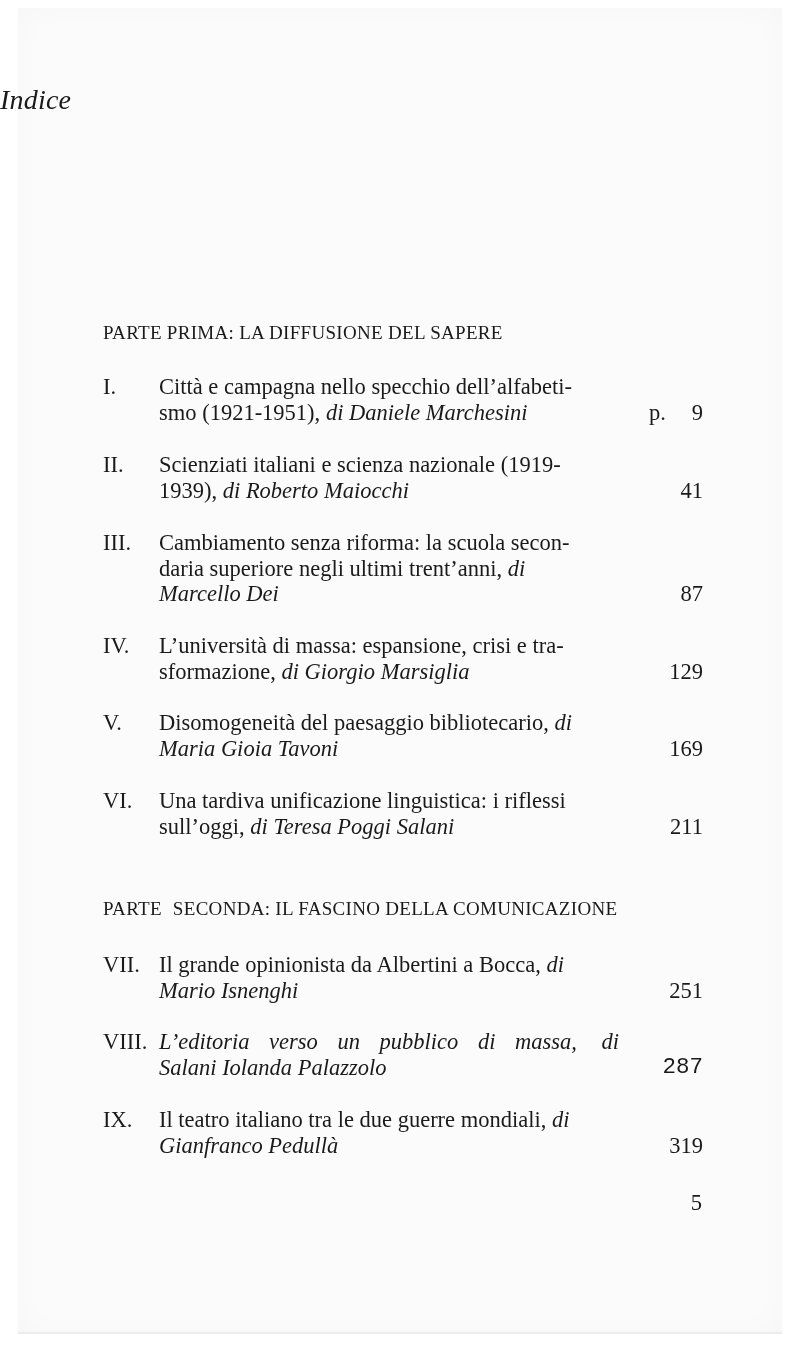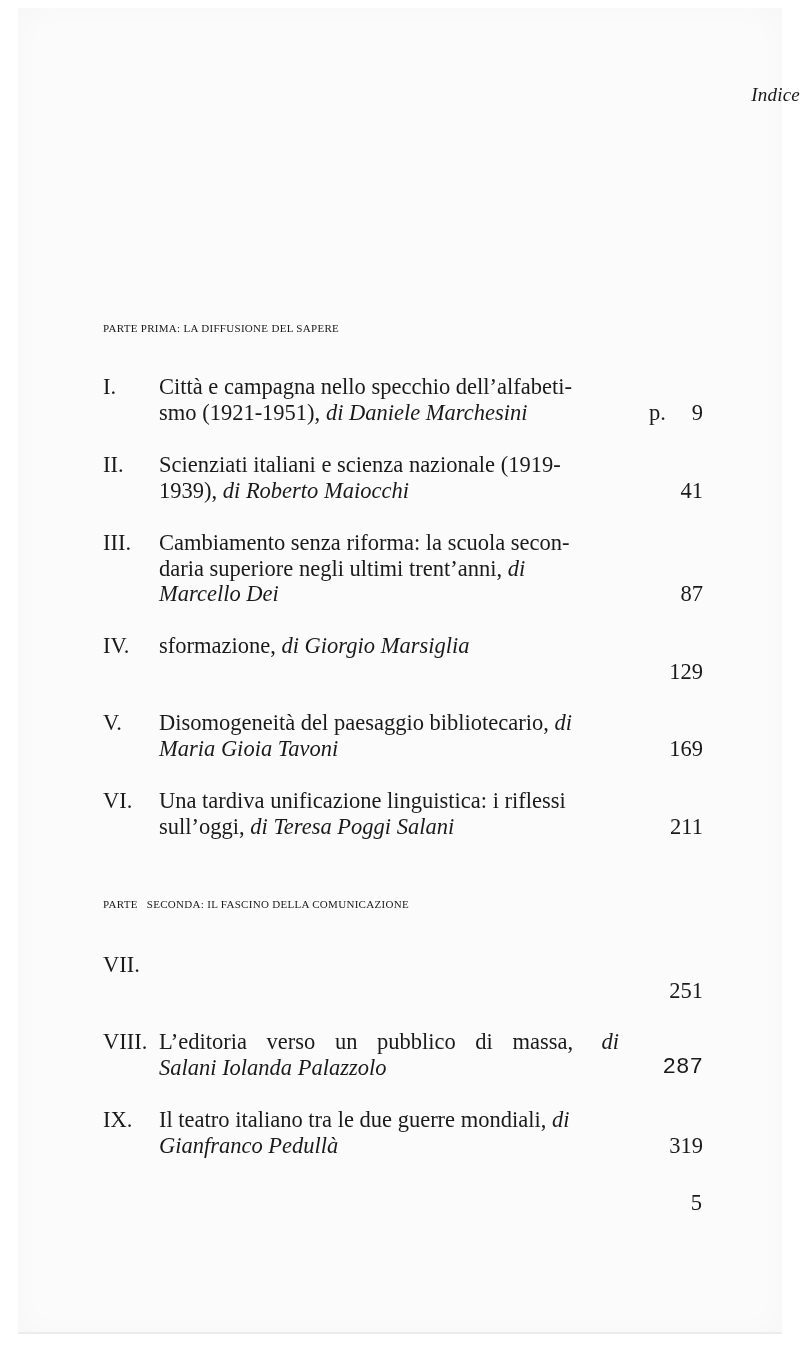--- a/index.html
+++ b/index.html
@@ -30,29 +30,29 @@
       top: 1332px;
       width: 764px;
       height: 2px;
       background: #ececec;
     }
     .title {
       position: absolute;
       left: 0;
       width: 800px;
       top: 84px;
-      text-align: right;
+      text-align: left;
       font-style: italic;
+      font-size: 28px;
+      letter-spacing: 0.2px;
+    }
+    .part-heading {
+      position: absolute;
+      left: 103px;
       font-size: 19px;
-      letter-spacing: 0.2px;
-    }
-    .part-heading {
-      position: absolute;
-      left: 103px;
-      font-size: 11px;
       letter-spacing: 0.3px;
       white-space: nowrap;
     }
     .part-heading.first { top: 322px; }
     .part-heading.second { top: 898px; }
     .part-heading .word-gap { display: inline-block; width: 6px; }
 
     .entry {
       position: absolute;
       left: 103px;
@@ -147,20 +147,21 @@
       <span class="author">di</span>
     </span>
     <span class="line author">Marcello Dei</span>
   </div>
   <span class="page-ref" style="top:51px;">87</span>
 </div>
 
 <div class="entry" style="top:633px; height:52px;">
   <span class="num">IV.</span>
   <div class="text">
+    <span class="line">L’università di massa: espansione, crisi e tra-</span>
     <span class="line">
       <span>sformazione,</span>
       <span class="author">di Giorgio Marsiglia</span>
     </span>
   </div>
   <span class="page-ref" style="top:25.5px;">129</span>
 </div>
 
 <div class="entry" style="top:710px; height:52px;">
   <span class="num">V.</span>
@@ -186,28 +187,35 @@
   <span class="page-ref" style="top:25.5px;">211</span>
 </div>
 
 <div class="part-heading second">
   <span>PARTE</span><span class="word-gap"></span>
   <span>SECONDA: IL FASCINO DELLA COMUNICAZIONE</span>
 </div>
 
 <div class="entry" style="top:952px; height:52px;">
   <span class="num">VII.</span>
+  <div class="text">
+    <span class="line">
+      <span>Il grande opinionista da Albertini a Bocca,</span>
+      <span class="author">di</span>
+    </span>
+    <span class="line author">Mario Isnenghi</span>
+  </div>
   <span class="page-ref" style="top:25.5px;">251</span>
 </div>
 
 <div class="entry" style="top:1029px; height:52px;">
   <span class="num">VIII.</span>
   <div class="text">
     <span class="line justify">
-      <span style="word-spacing:14px;">L’editoria verso un pubblico di massa,</span>
+      <span style="word-spacing:14px;font-style:italic;">L’editoria verso un pubblico di massa,</span>
       <span class="author">di</span>
     </span>
     <span class="line author">Salani Iolanda Palazzolo</span>
   </div>
   <span class="page-ref" style="top:25.5px;font-family:Liberation Mono, monospace;">287</span>
 </div>
 
 <div class="entry" style="top:1107px; height:52px;">
   <span class="num">IX.</span>
   <div class="text">

